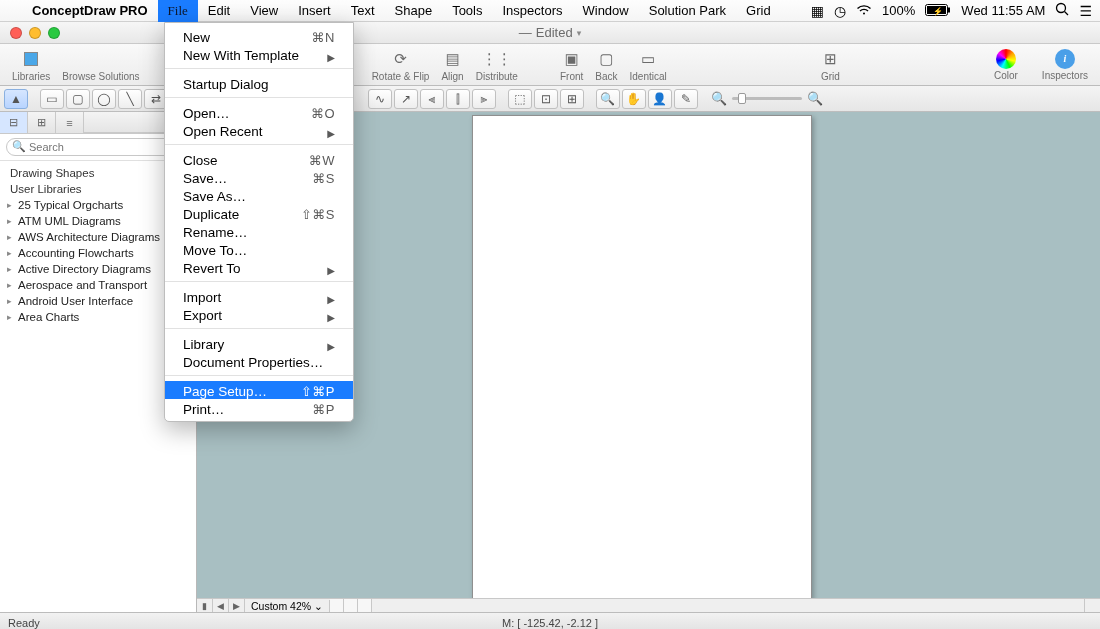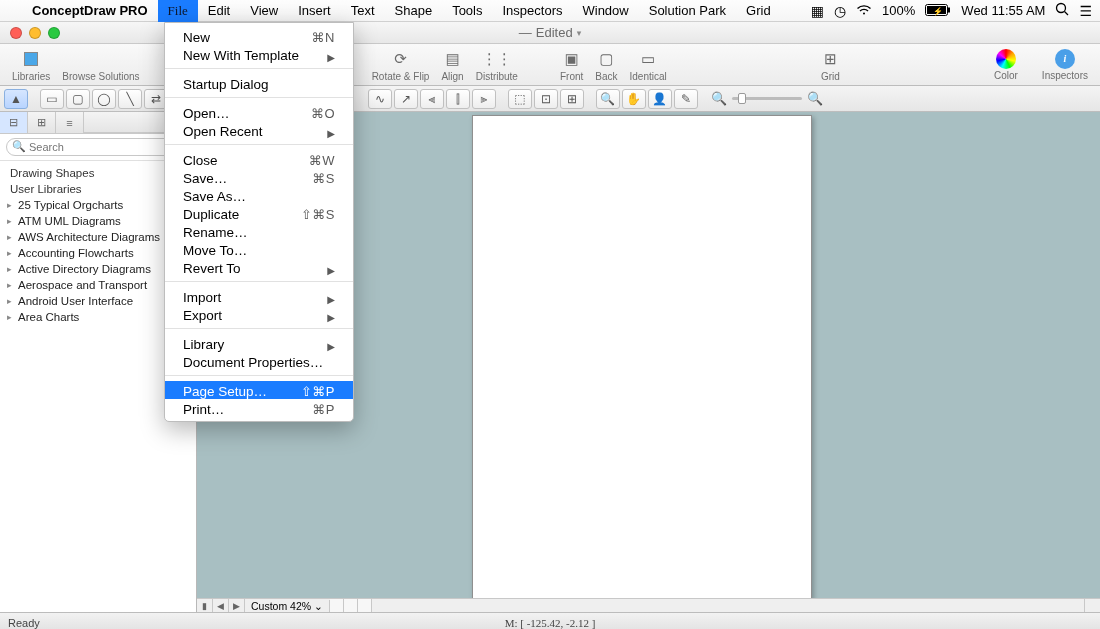--- a/index.html
+++ b/index.html
@@ -63,21 +63,21 @@
 
 .hscroll { position:absolute; bottom:0; left:0; right:16px; height:14px; background:#efefef; border-top:1px solid #c8c8c8; display:flex; align-items:center; font-size:10.5px; }
 .hscroll .btn { width:16px; height:14px; border-right:1px solid #c8c8c8; display:flex; align-items:center; justify-content:center; color:#666; font-size:9px; }
 .hscroll .zoom { padding: 0 6px; border-right:1px solid #c8c8c8; }
 .hscroll .pages { display:flex; }
 .hscroll .pg { width:14px; height:14px; border-right:1px solid #c8c8c8; background:#f7f7f7; }
 .vscroll-corner { position:absolute; right:0; bottom:0; width:16px; height:14px; background:#efefef; border-top:1px solid #c8c8c8; border-left:1px solid #c8c8c8; }
 
 
 .statusbar { position:absolute; bottom:0; left:0; right:0; height:17px; background: linear-gradient(#f2f2f2,#e4e4e4); border-top:1px solid #bcbcbc; font-size:11px; color:#444; display:flex; align-items:flex-end; padding: 0 8px; }
-.statusbar .mid { position:absolute; left:50%; transform:translateX(-50%);font-family:Liberation Serif, serif; }
+.statusbar .mid { position:absolute; left:50%; transform:translateX(-50%); }
 
 
 .dropdown { position: absolute; top: 22px; left: 164px; width: 190px; background: #fff; border: 0.5px solid #bdbdbd; border-radius: 0 0 5px 5px; box-shadow: 0 8px 24px rgba(0,0,0,.28); padding: 4px 0; z-index: 100; font-size: 13.5px; }
 .dd-item { height: 18px; padding: 0 18px; display:flex; align-items:flex-end; justify-content:space-between; position:relative; }
 .dd-item.hl { background:#1a7cff; color:#fff; }
 .dd-item .sc { color:#5a5a5a; font-size: 13px; letter-spacing: 0.5px; }
 .dd-item.hl .sc { color:#fff; }
 .dd-item .sub { font-size: 10px; color:#5a5a5a; }
 .dd-sep { height:1px; background:#e1e1e1; margin:5px 0; }
 

